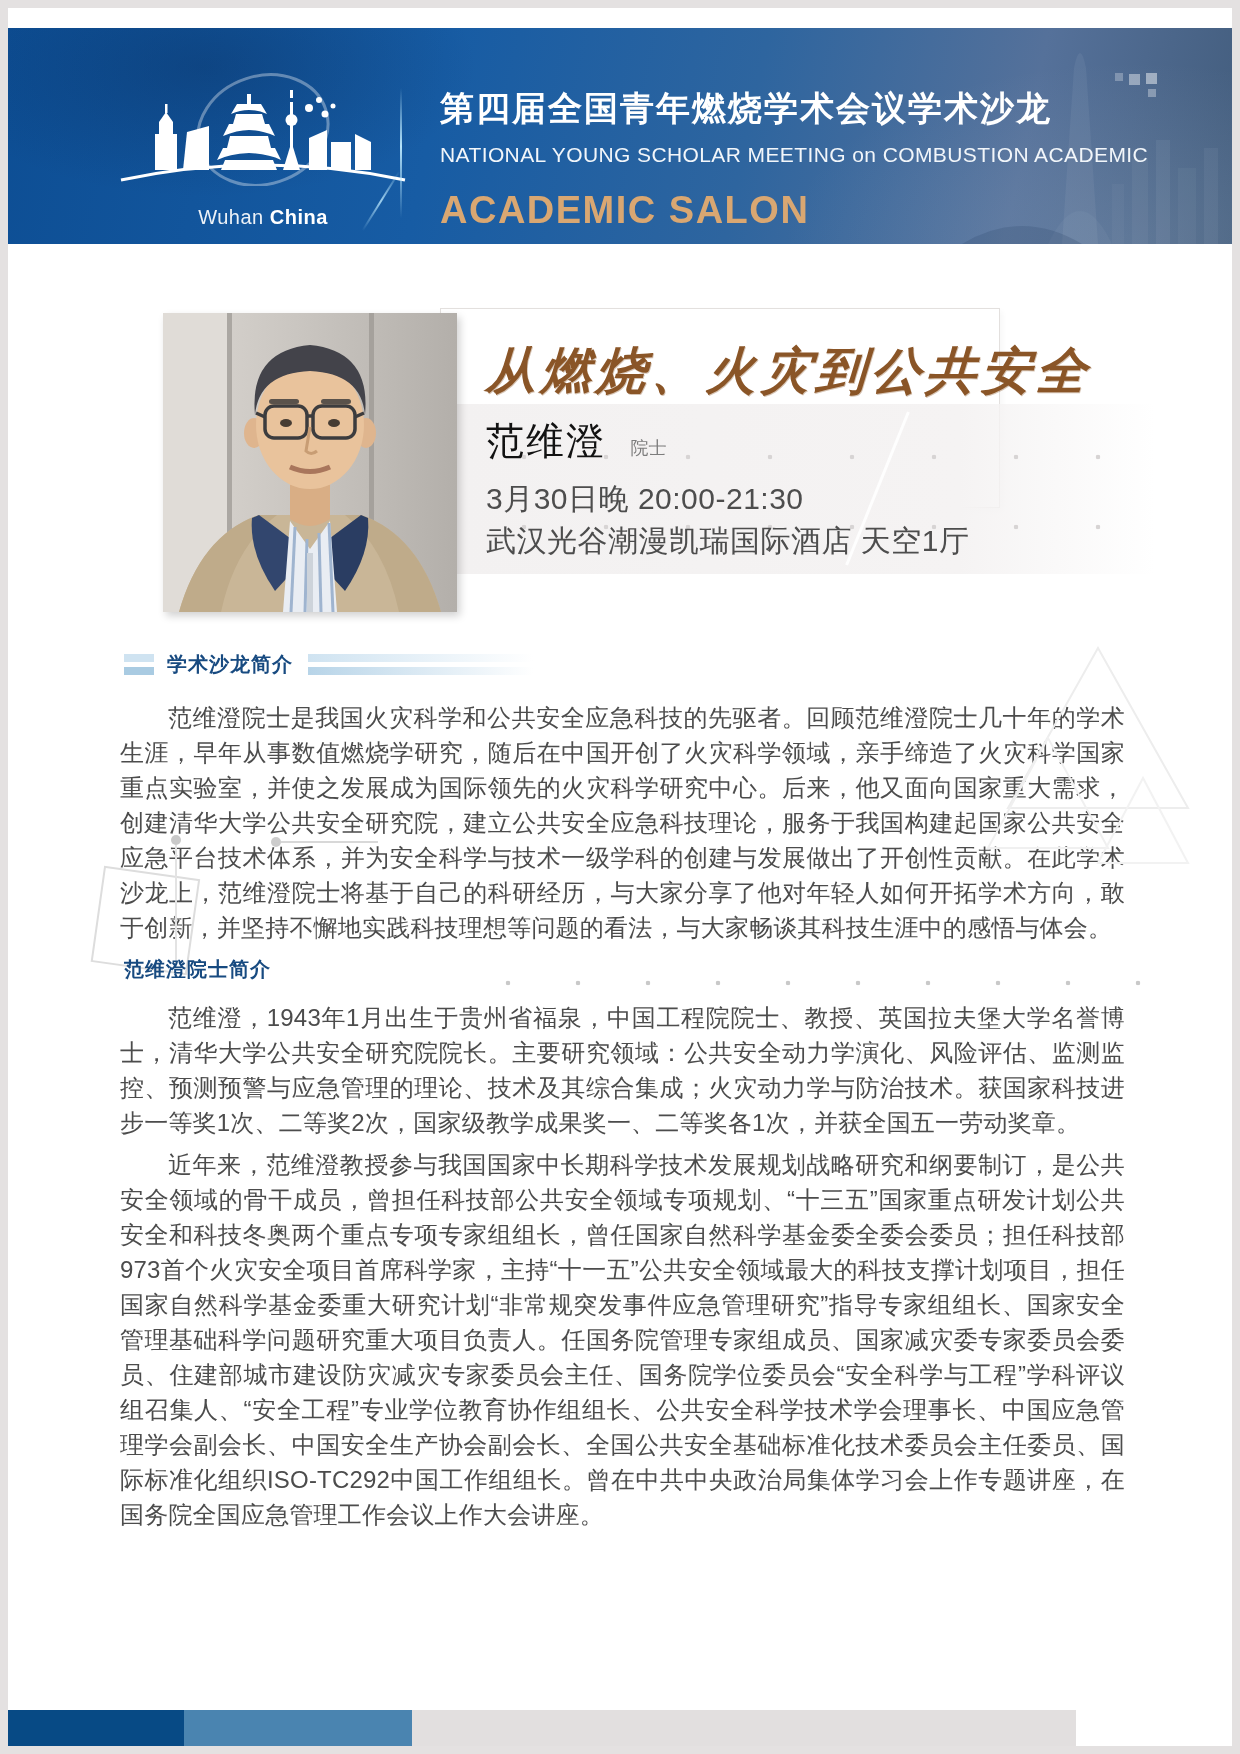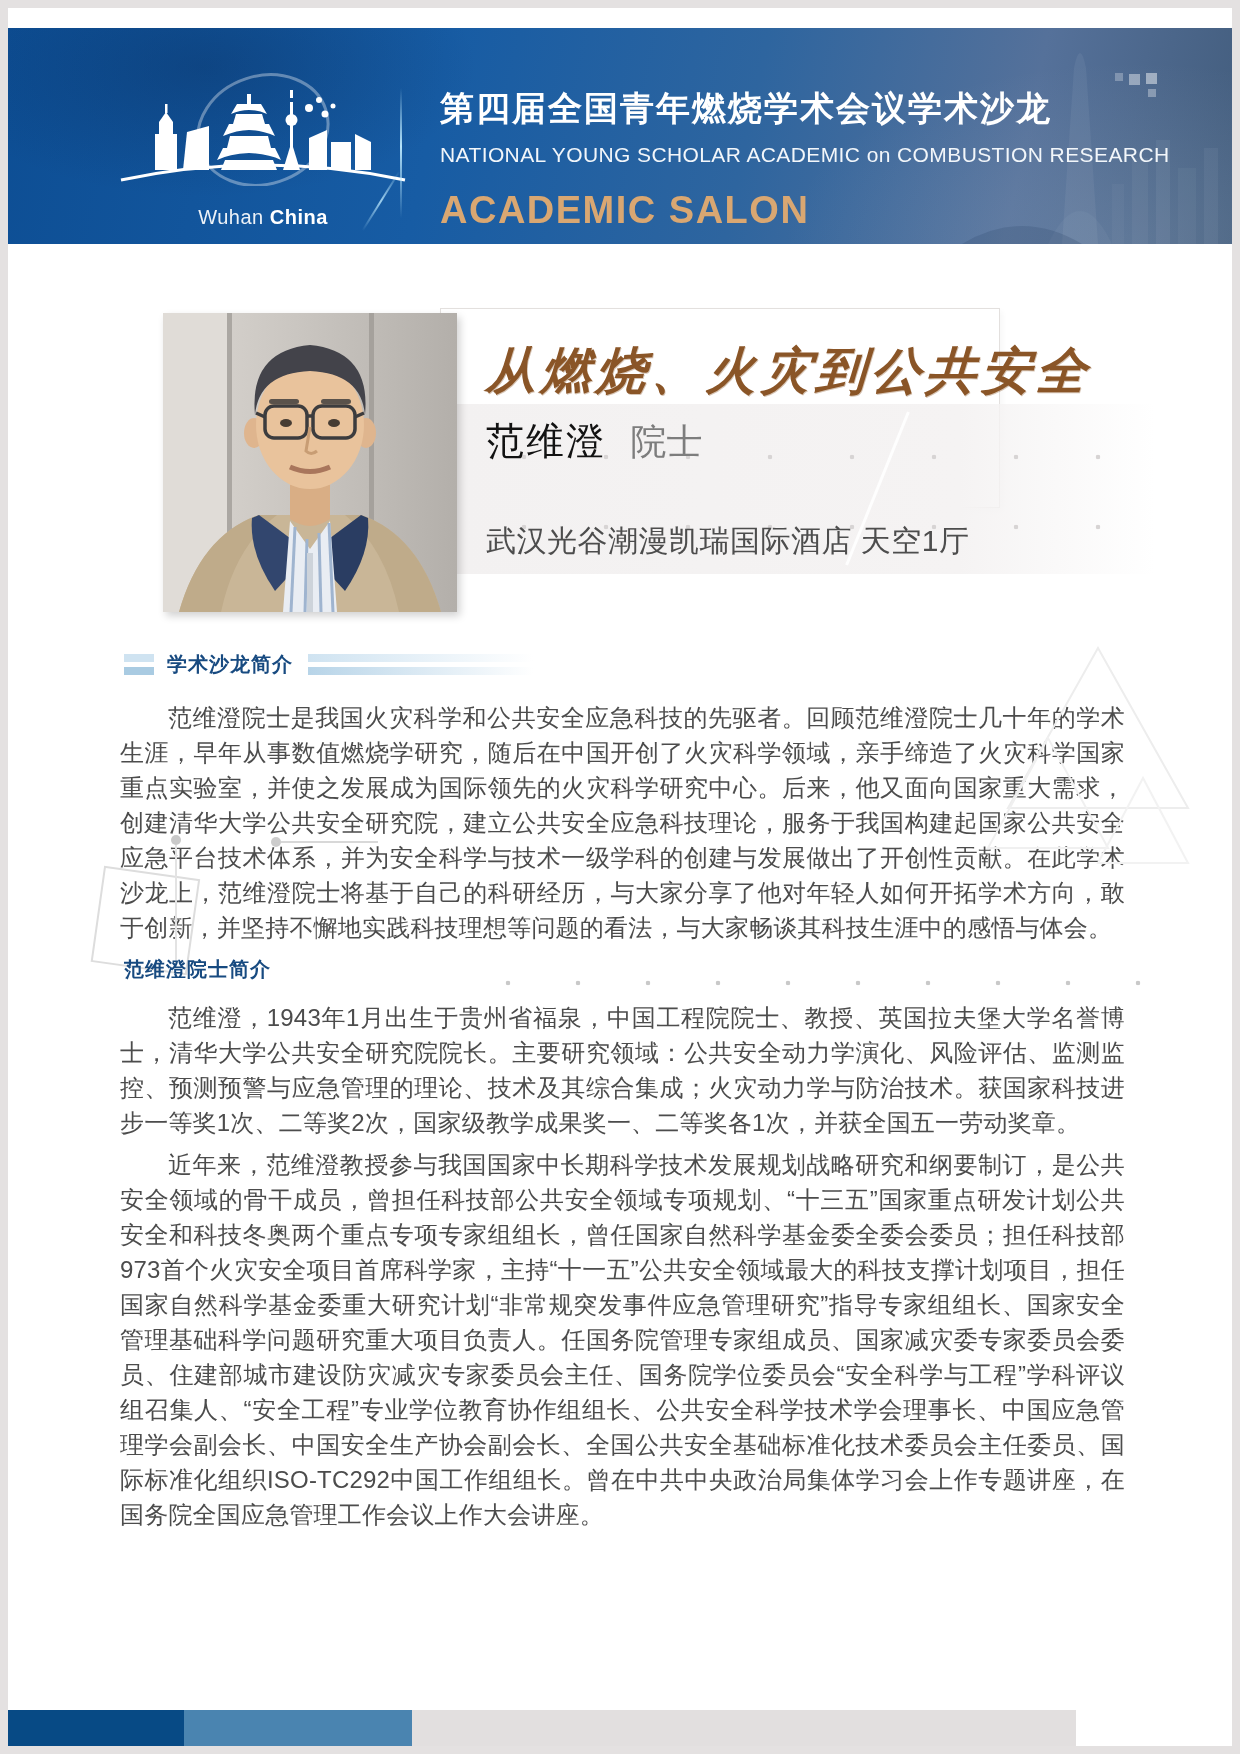--- a/index.html
+++ b/index.html
@@ -78,21 +78,21 @@
       linear-gradient(to right, #f3f1f1 0%, #f5f3f3 72%, rgba(245,243,243,0) 100%);
     background-size:82px 70px, 100% 100%;
     background-position:28px 18px, 0 0;
   }
   .info-streak {
     position:absolute; left:868px; top:398px; width:3px; height:165px;
     background:rgba(255,255,255,.9); transform:rotate(22deg);
   }
   .speaker-name-row { position:absolute; left:478px; top:408px; white-space:nowrap; }
   .speaker-name { display:inline-block; font-size:38px; font-weight:400; color:#121212; letter-spacing:2px; }
-  .speaker-degree { display:inline-block; font-size:36px; color:#7d7d7d; margin-left:20px; }
+  .speaker-degree { display:inline-block; font-size:18px; color:#7d7d7d; margin-left:20px; }
   .event-datetime { position:absolute; left:478px; top:471px; font-size:30px; color:#4d4d4d; letter-spacing:.5px; }
   .event-venue    { position:absolute; left:478px; top:513px; font-size:30px; color:#4d4d4d; letter-spacing:.5px; }
 
   
   .sec-head { position:absolute; display:flex; align-items:center; }
   .sec-head-text { font-size:20px; font-weight:700; color:#174a80; letter-spacing:1px; }
   .accent-bars { position:relative; width:30px; height:21px; margin-right:13px; }
   .accent-bars i, .accent-bars-r i { position:absolute; left:0; width:100%; height:8px; display:block; }
   .accent-bars i.t { top:0;    background:#cfe3f1; }
   .accent-bars i.b { bottom:0; background:#a9cbe2; }
@@ -180,21 +180,21 @@
       <div class="logo-text">
         <span class="city">Wuhan</span><span class="country">China</span>
       </div>
     </div>
 
     <div class="banner-divider"></div>
     <div class="banner-streak"></div>
 
     <div class="banner-titles">
       <div class="title-cn">第四届全国青年燃烧学术会议学术沙龙</div>
-      <div class="title-en">NATIONAL YOUNG SCHOLAR ACADEMIC on COMBUSTION RESEARCH</div>
+      <div class="title-en">NATIONAL YOUNG SCHOLAR MEETING on COMBUSTION ACADEMIC</div>
       <div class="title-salon">ACADEMIC SALON</div>
     </div>
 
     <span class="sq sq1"></span>
     <span class="sq sq2"></span>
     <span class="sq sq3"></span>
     <span class="sq sq4"></span>
   </div>
 
   <div class="title-card"></div>
@@ -255,20 +255,21 @@
       <path d="M127 154 Q147 163 167 154" fill="none" stroke="#a9765c" stroke-width="5"></path>
     </svg>
   </div>
 
   <div class="talk-title">从燃烧、火灾到公共安全</div>
 
   <div class="speaker-name-row">
     <span class="speaker-name">范维澄</span>
     <span class="speaker-degree">院士</span>
   </div>
+  <div class="event-datetime">3月30日晚 20:00-21:30</div>
   <div class="event-venue">武汉光谷潮漫凯瑞国际酒店 天空1厅</div>
 
   <div class="sec-head sec-head-1">
     <span class="accent-bars">
         <i class="t"></i>
         <i class="b"></i>
       </span>
     <span class="sec-head-text">学术沙龙简介</span>
     <span class="accent-bars-r">
         <i class="t"></i>

